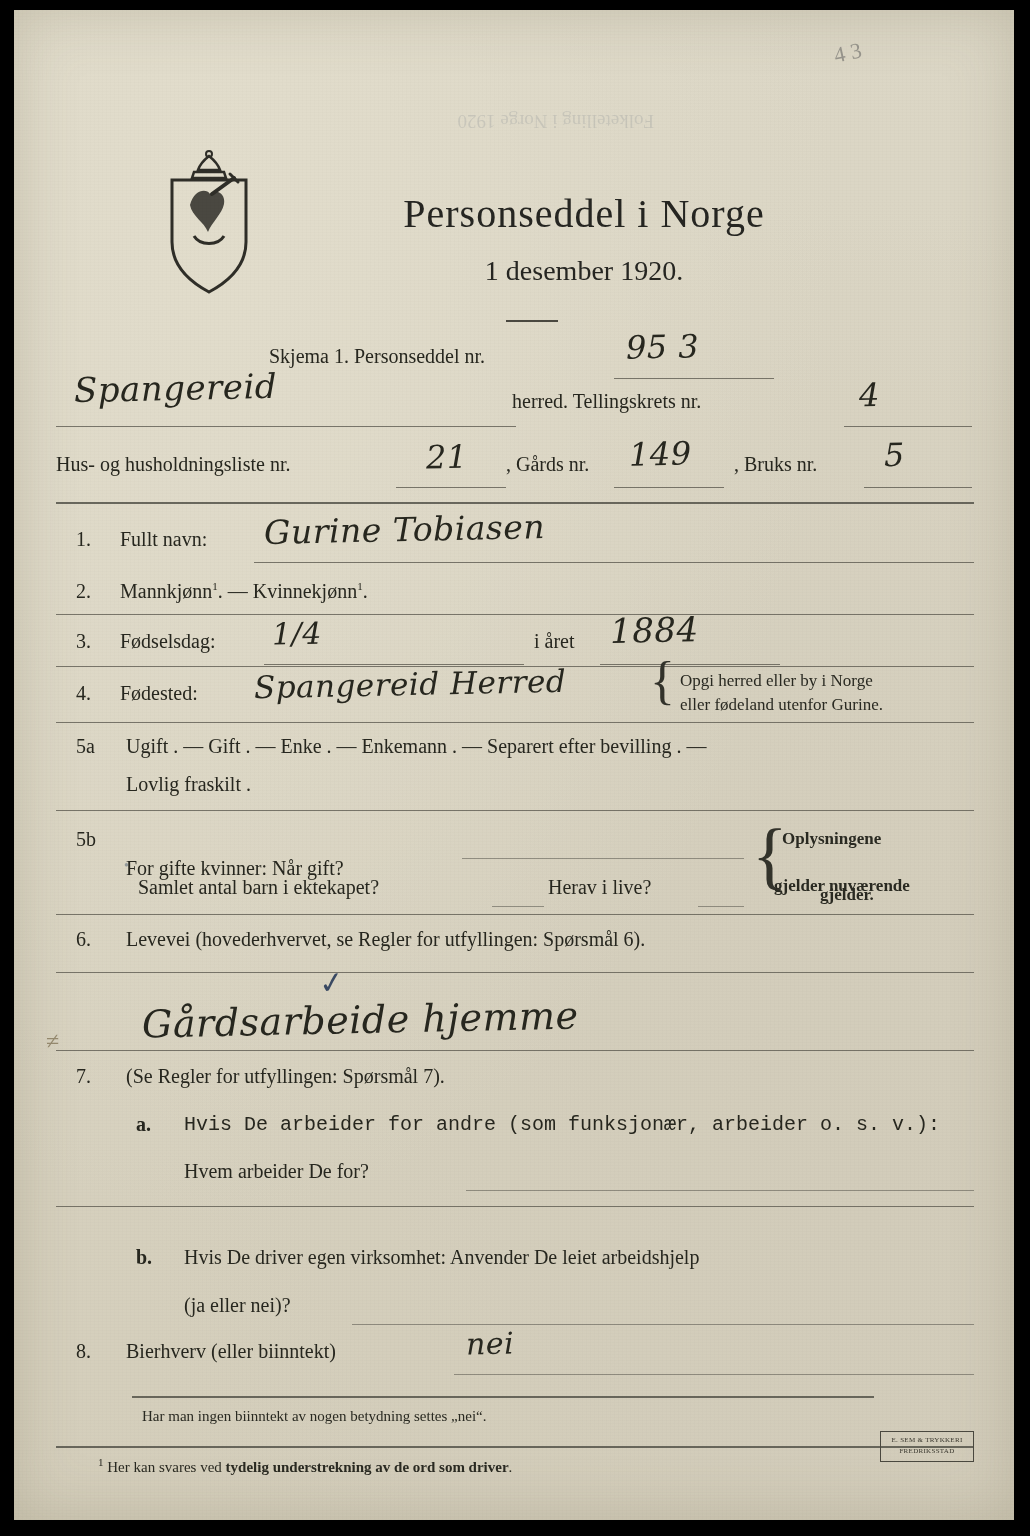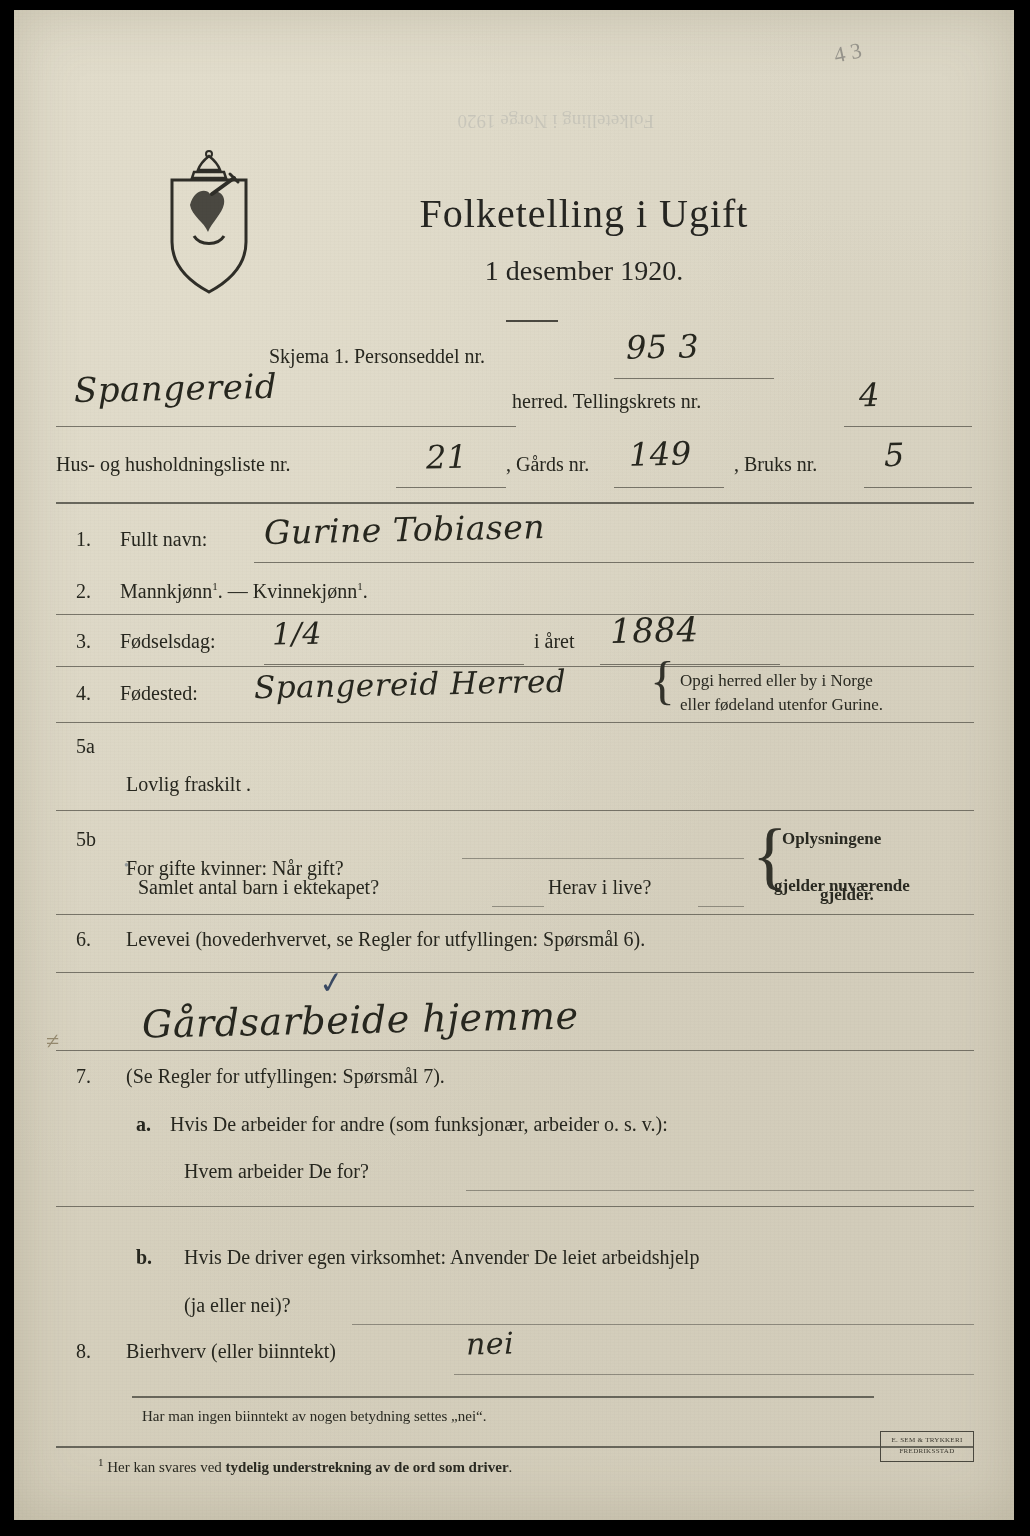--- a/index.html
+++ b/index.html
@@ -87,21 +87,21 @@
           <path d="M45 6 C40 10 36 14 34 20 L56 20 C54 14 50 10 45 6 Z" fill="none" stroke="#2f2e28" stroke-width="2.5"></path>
           <path d="M30 22 L60 22 L62 28 L28 28 Z" fill="none" stroke="#2f2e28" stroke-width="2.5"></path>
           <circle cx="45" cy="4" r="3" fill="none" stroke="#2f2e28" stroke-width="2"></circle>
           <path d="M26 55 C30 40 42 38 46 44 C52 38 62 44 60 54 C58 64 48 72 44 82 C40 72 28 66 26 55 Z" fill="#2f2e28" opacity=".85"></path>
           <path d="M48 44 L70 28" stroke="#2f2e28" stroke-width="4" stroke-linecap="round"></path>
           <path d="M66 24 L74 32" stroke="#2f2e28" stroke-width="3" stroke-linecap="round"></path>
           <path d="M30 86 C36 96 54 96 60 86" stroke="#2f2e28" stroke-width="3" fill="none"></path>
         </svg>
       </div>
 
-      <div class="title">Folketelling i Ugift</div>
+      <div class="title">Personseddel i Norge</div>
       <div class="subtitle">1 desember 1920.</div>
       <div class="rule-short"></div>
 
       <div class="row" style="left:255px;top:335px;">Skjema 1.  Personseddel nr.</div>
       <div class="row hand" style="left:612px;top:318px;font-size:32px;">95 3</div>
       <div class="hline" style="left:600px;top:368px;width:160px;"></div>
 
       <div class="row hand" style="left:60px;top:358px;font-size:34px;">Spangereid</div>
       <div class="row" style="left:498px;top:380px;">herred.  Tellingskrets nr.</div>
       <div class="row hand" style="left:845px;top:366px;font-size:32px;">4</div>
@@ -142,20 +142,23 @@
 
       <div class="row" style="left:62px;top:672px;">4.</div>
       <div class="row" style="left:106px;top:672px;">Fødested:</div>
       <div class="row hand" style="left:240px;top:656px;font-size:31px;">Spangereid Herred</div>
       <div class="brace" style="left:636px;top:648px;">{</div>
       <div class="note" style="left:666px;top:660px;width:300px;">Opgi herred eller by i Norge</div>
       <div class="note" style="left:666px;top:684px;width:300px;">eller fødeland utenfor Gurine.</div>
       <div class="hline" style="left:42px;top:712px;width:918px;"></div>
 
       <div class="row" style="left:62px;top:725px;">5a</div>
+      <div class="row" style="left:112px;top:725px;">
+        <span>Ugift . — Gift . — Enke . — Enkemann . — Separert efter bevilling . —</span>
+      </div>
       <div class="row" style="left:112px;top:763px;">Lovlig fraskilt .</div>
       <div class="hline" style="left:42px;top:800px;width:918px;"></div>
 
       <div class="row" style="left:62px;top:818px;">5b</div>
       <div class="row" style="left:112px;top:847px;">For gifte kvinner:  Når gift?</div>
       <div class="hline" style="left:448px;top:848px;width:282px;opacity:.55;"></div>
       <div class="row" style="left:124px;top:866px;">Samlet antal barn i ektekapet?</div>
       <div class="hline" style="left:478px;top:896px;width:52px;opacity:.55;"></div>
       <div class="row" style="left:534px;top:866px;">Herav i live?</div>
       <div class="hline" style="left:684px;top:896px;width:46px;opacity:.55;"></div>
@@ -169,21 +172,21 @@
       <div class="row" style="left:112px;top:918px;">Levevei (hovederhvervet, se Regler for utfyllingen:  Spørsmål 6).</div>
       <div class="hline" style="left:42px;top:962px;width:918px;"></div>
       <div class="row hand" style="left:128px;top:988px;font-size:38px;">Gårdsarbeide hjemme</div>
       <div style="position:absolute;left:305px;top:955px;font-size:30px;color:#3a4a63;transform:rotate(-8deg);">✓</div>
       <div class="hline" style="left:42px;top:1040px;width:918px;"></div>
 
       <div class="row" style="left:62px;top:1055px;">7.</div>
       <div class="row" style="left:112px;top:1055px;">(Se Regler for utfyllingen:  Spørsmål 7).</div>
 
       <div class="row bold" style="left:122px;top:1103px;">a.</div>
-      <div class="row" style="left:156px;top:1103px;">Hvis De arbeider for andre (som funksjonær, arbeider o. s. v.):</div>
+      <div class="row" style="left:170px;top:1103px;font-family:Liberation Mono, monospace;">Hvis De arbeider for andre (som funksjonær, arbeider o. s. v.):</div>
       <div class="row" style="left:170px;top:1150px;">Hvem arbeider De for?</div>
       <div class="hline" style="left:452px;top:1180px;width:508px;opacity:.55;"></div>
       <div class="hline" style="left:42px;top:1196px;width:918px;"></div>
 
       <div class="row bold" style="left:122px;top:1236px;">b.</div>
       <div class="row" style="left:170px;top:1236px;">Hvis De driver egen virksomhet:  Anvender De leiet arbeidshjelp</div>
       <div class="row" style="left:170px;top:1284px;">(ja eller nei)?</div>
       <div class="hline" style="left:338px;top:1314px;width:622px;opacity:.55;"></div>
 
       <div class="row" style="left:62px;top:1330px;">8.</div>

